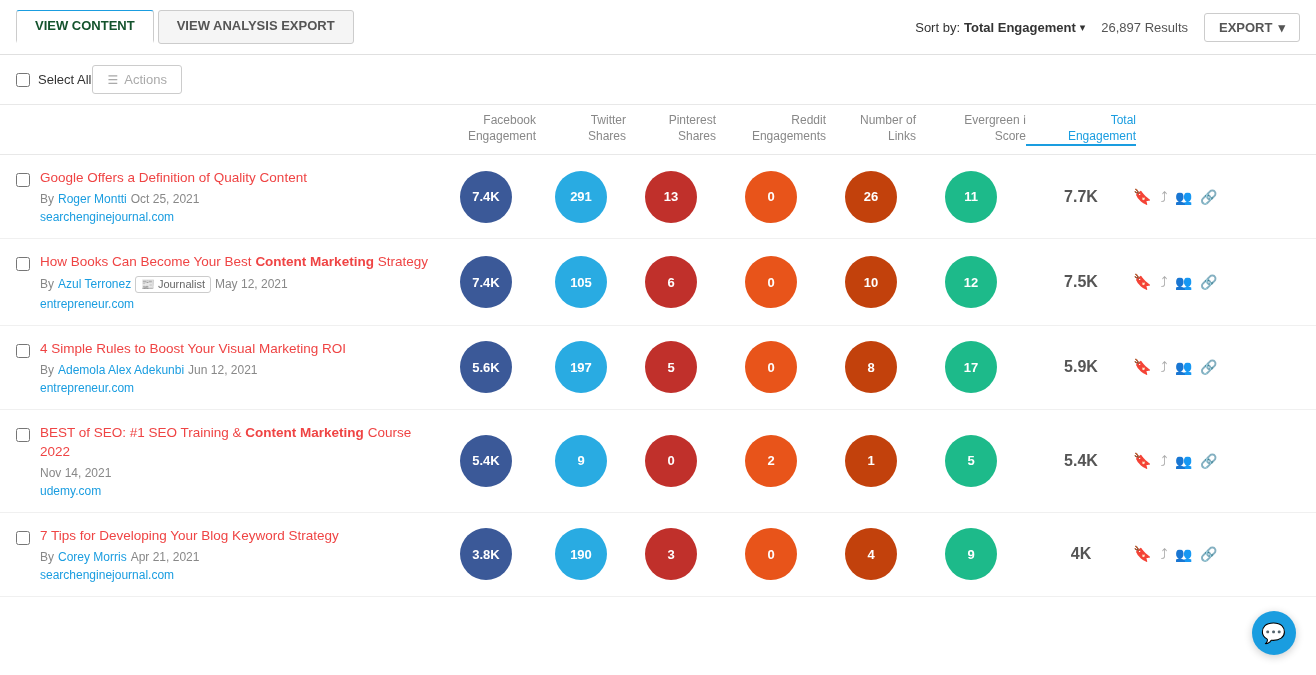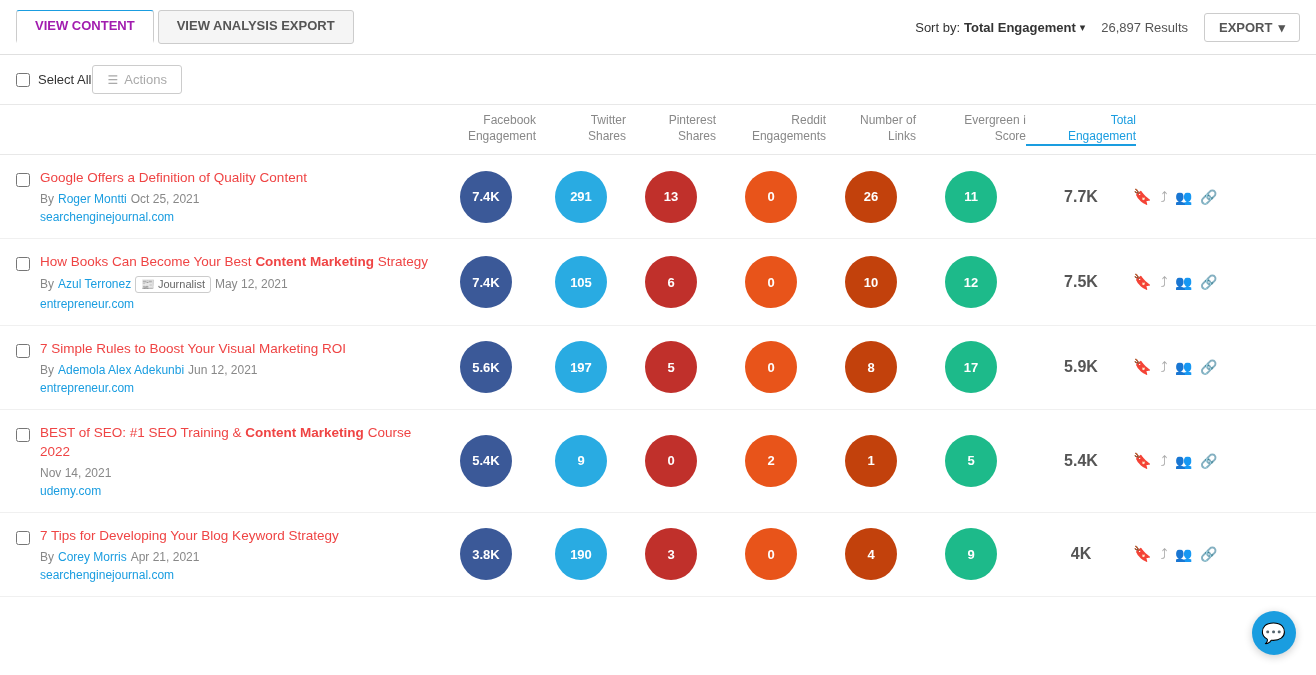--- a/index.html
+++ b/index.html
@@ -7,21 +7,21 @@
 
     .top-bar {
       display: flex; align-items: center; justify-content: space-between;
       padding: 10px 16px; border-bottom: 1px solid #e0e0e0;
     }
     .tab-group { display: flex; gap: 4px; }
     .tab {
       padding: 7px 18px; font-size: 13px; font-weight: 600; cursor: pointer;
       border: 1px solid #ccc; border-radius: 3px; background: #f5f5f5; color: #555;
     }
-    .tab.active { background: #fff; color: #a21caf; border-bottom: 4px solid #c4b5fd; border-color: #1a9de0 #ccc #fff; }
+    .tab.active { background: #fff; color: #14532d; border-bottom: 4px solid #c4b5fd; border-color: #1a9de0 #ccc #fff; }
     .top-right { display: flex; align-items: center; gap: 16px; font-size: 13px; color: #555; }
     .sort-by { display: flex; align-items: center; gap: 4px; cursor: pointer; }
     .sort-by span { color: #333; font-weight: 500; }
     .export-btn {
       display: flex; align-items: center; gap: 6px;
       border: 1px solid #ccc; border-radius: 3px; padding: 6px 14px;
       font-size: 13px; font-weight: 600; color: #555; cursor: pointer; background: #fff;
     }
 
     .toolbar {
@@ -209,21 +209,21 @@
       <span class="action-icon" title="Bookmark">🔖</span>
       <span class="action-icon" title="Share" style="font-size:14px;">⤴</span>
       <span class="action-icon" title="People" style="font-size:14px;">👥</span>
       <span class="action-icon" title="Link" style="font-size:14px;">🔗</span>
     </div>
   </div>
     <div class="content-row">
     <div class="article-cell">
       <input type="checkbox" class="article-checkbox" style="">
       <div class="article-info">
-        <div class="article-title"><span>7 Simple Rules to Boost Your Visual Marketing ROI</span></div>
+        <div class="article-title"><span>4 Simple Rules to Boost Your Visual Marketing ROI</span></div>
         <div class="article-meta">By <a class="author-link" href="#">Ademola Alex Adekunbi</a>  Jun 12, 2021</div>
         <a class="domain-link" href="#">entrepreneur.com</a>
       </div>
     </div>
     <div class="metric-cell">
       <div class="metric-circle circle-fb">5.6K</div>
     </div>
     <div class="metric-cell">
       <div class="metric-circle circle-twitter">197</div>
     </div>

